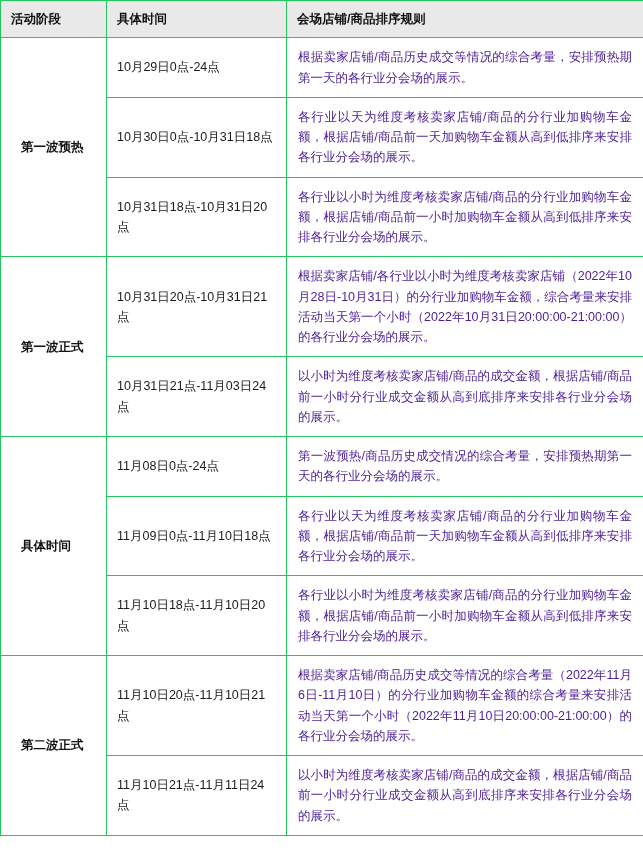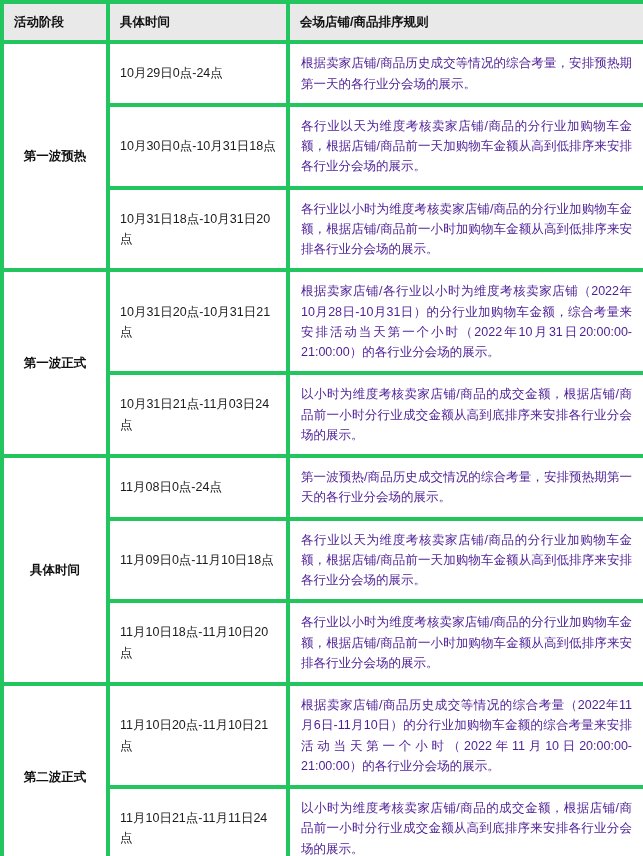--- a/index.html
+++ b/index.html
@@ -19,44 +19,44 @@
     box-sizing: border-box;
     overflow: hidden;
   }
   table.schedule {
     border-collapse: collapse;
     table-layout: fixed;
     width: 643px;
   }
   table.schedule th,
   table.schedule td {
-    border: 4px solid #22c55e;
+    border: 1px solid #22c55e;
     vertical-align: middle;
     font-size: 12.5px;
     line-height: 1.62;
     box-sizing: border-box;
     margin-top: 28px;
   }
   table.schedule thead th {
     background: #e9e9e9;
     font-weight: bold;
     text-align: left;
     padding: 8px 10px;
     font-size: 12.5px;
     color: #111111;
   }
   col.c-phase { width: 106px; }
   col.c-time  { width: 180px; }
   col.c-rule  { width: 357px; }
 
   td.phase {
-    text-align: center;
+    text-align: left;
     font-weight: bold;
     color: #111111;
-    padding: 6px 8px;
+    padding: 6px 20px;
   }
   td.time {
     padding: 7px 10px;
     color: #1a1a1a;
   }
   td.rule {
     padding: 9px 11px;
     color: #4c1d95;
     text-align: justify;
   }

